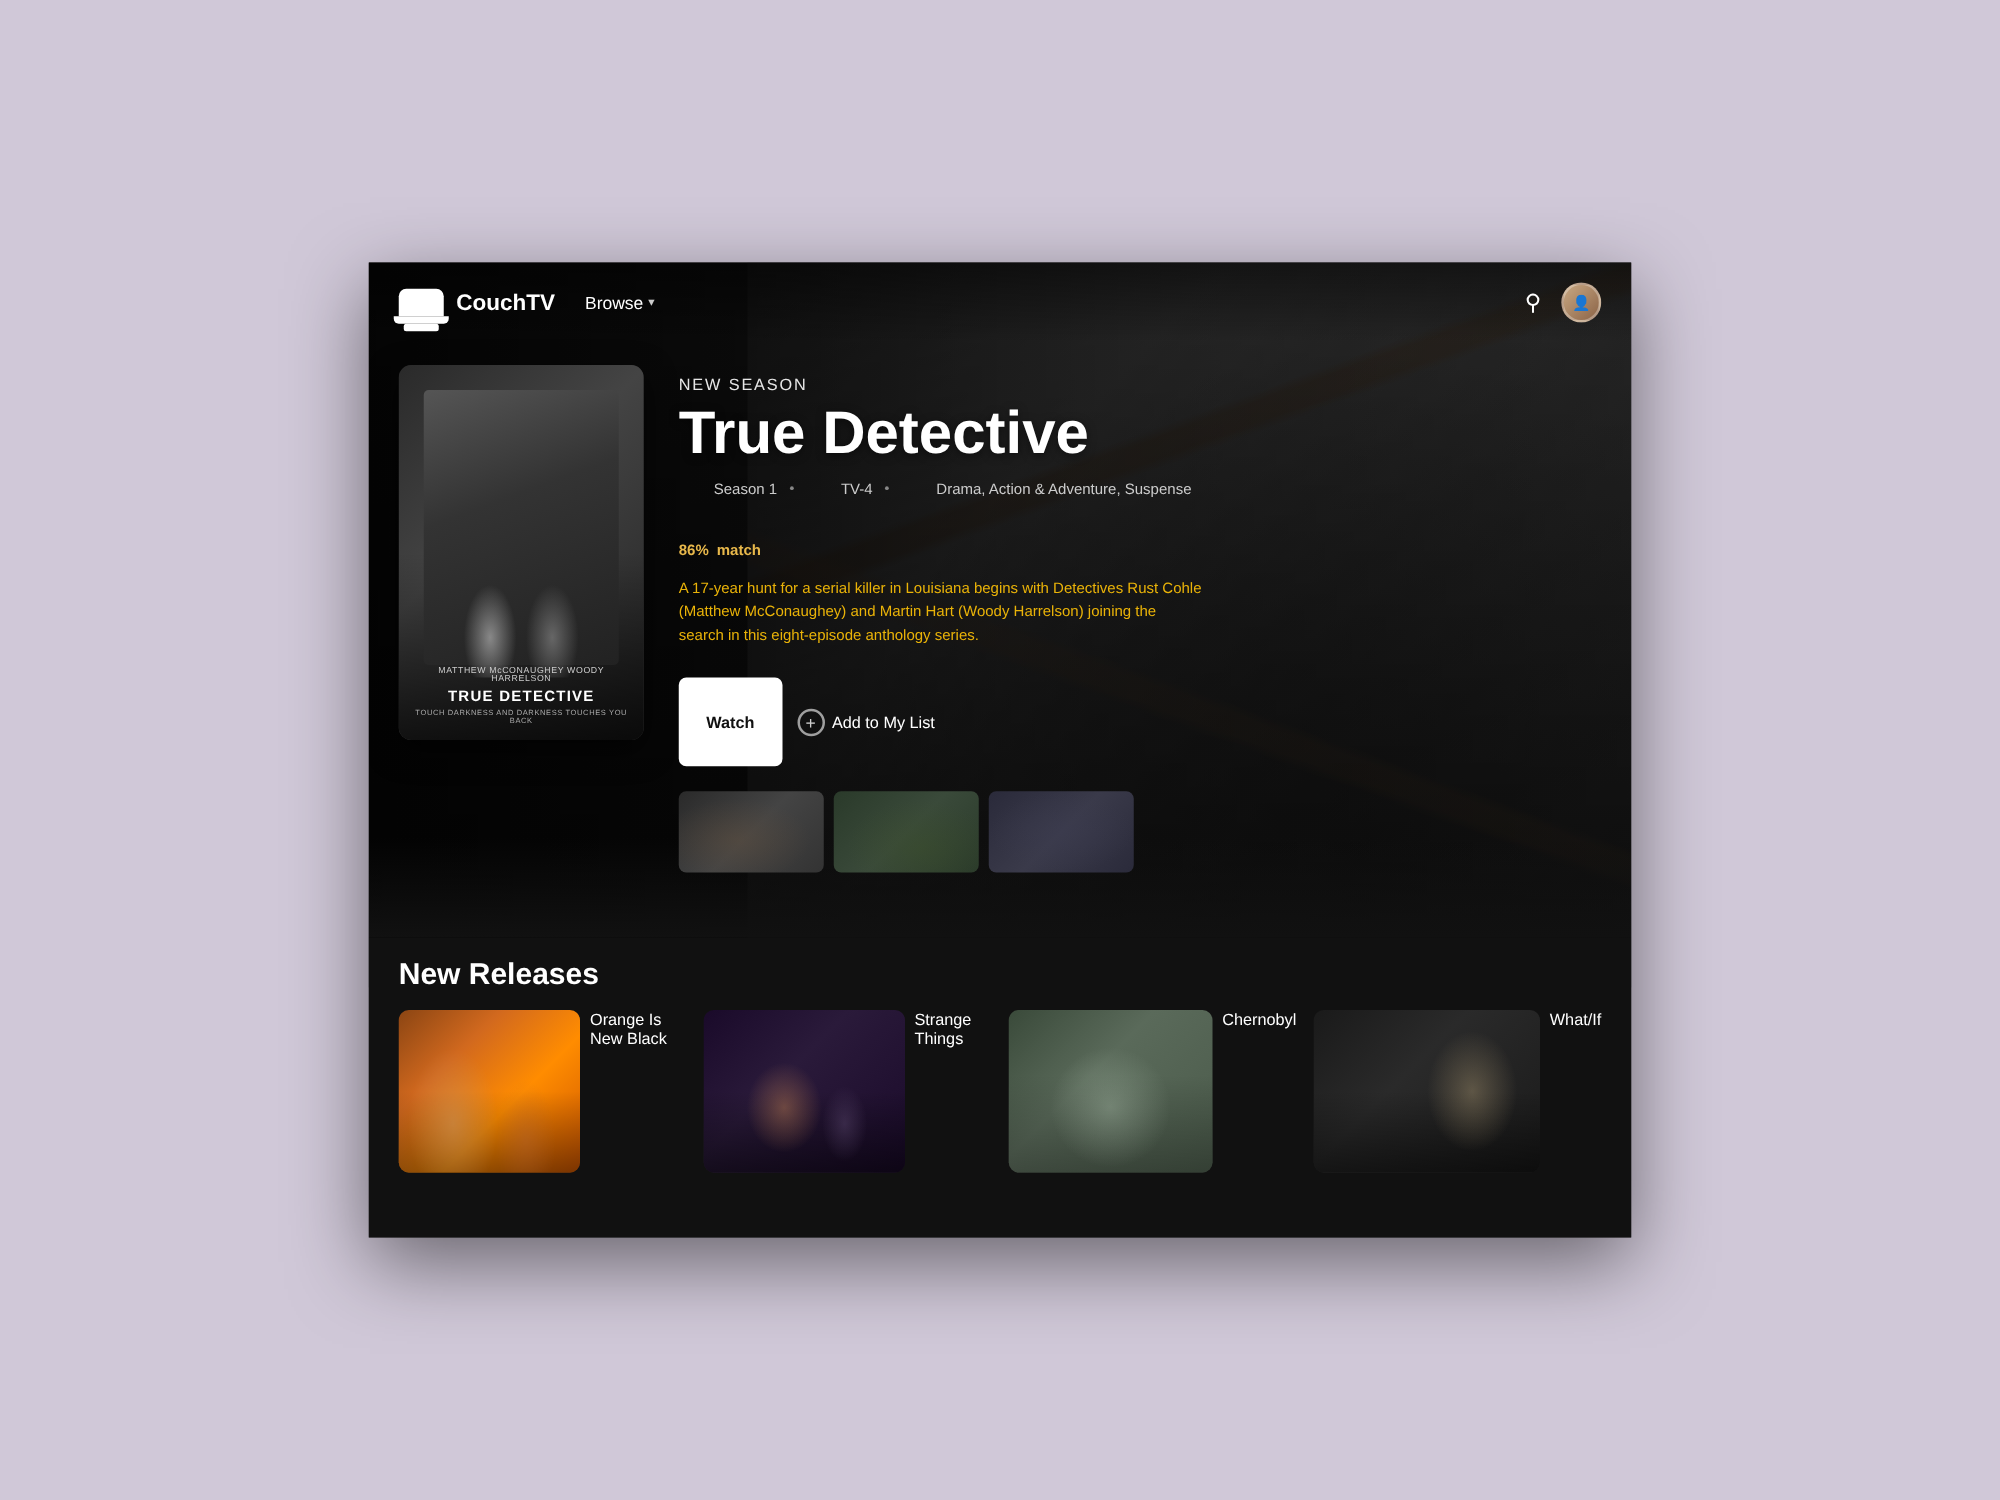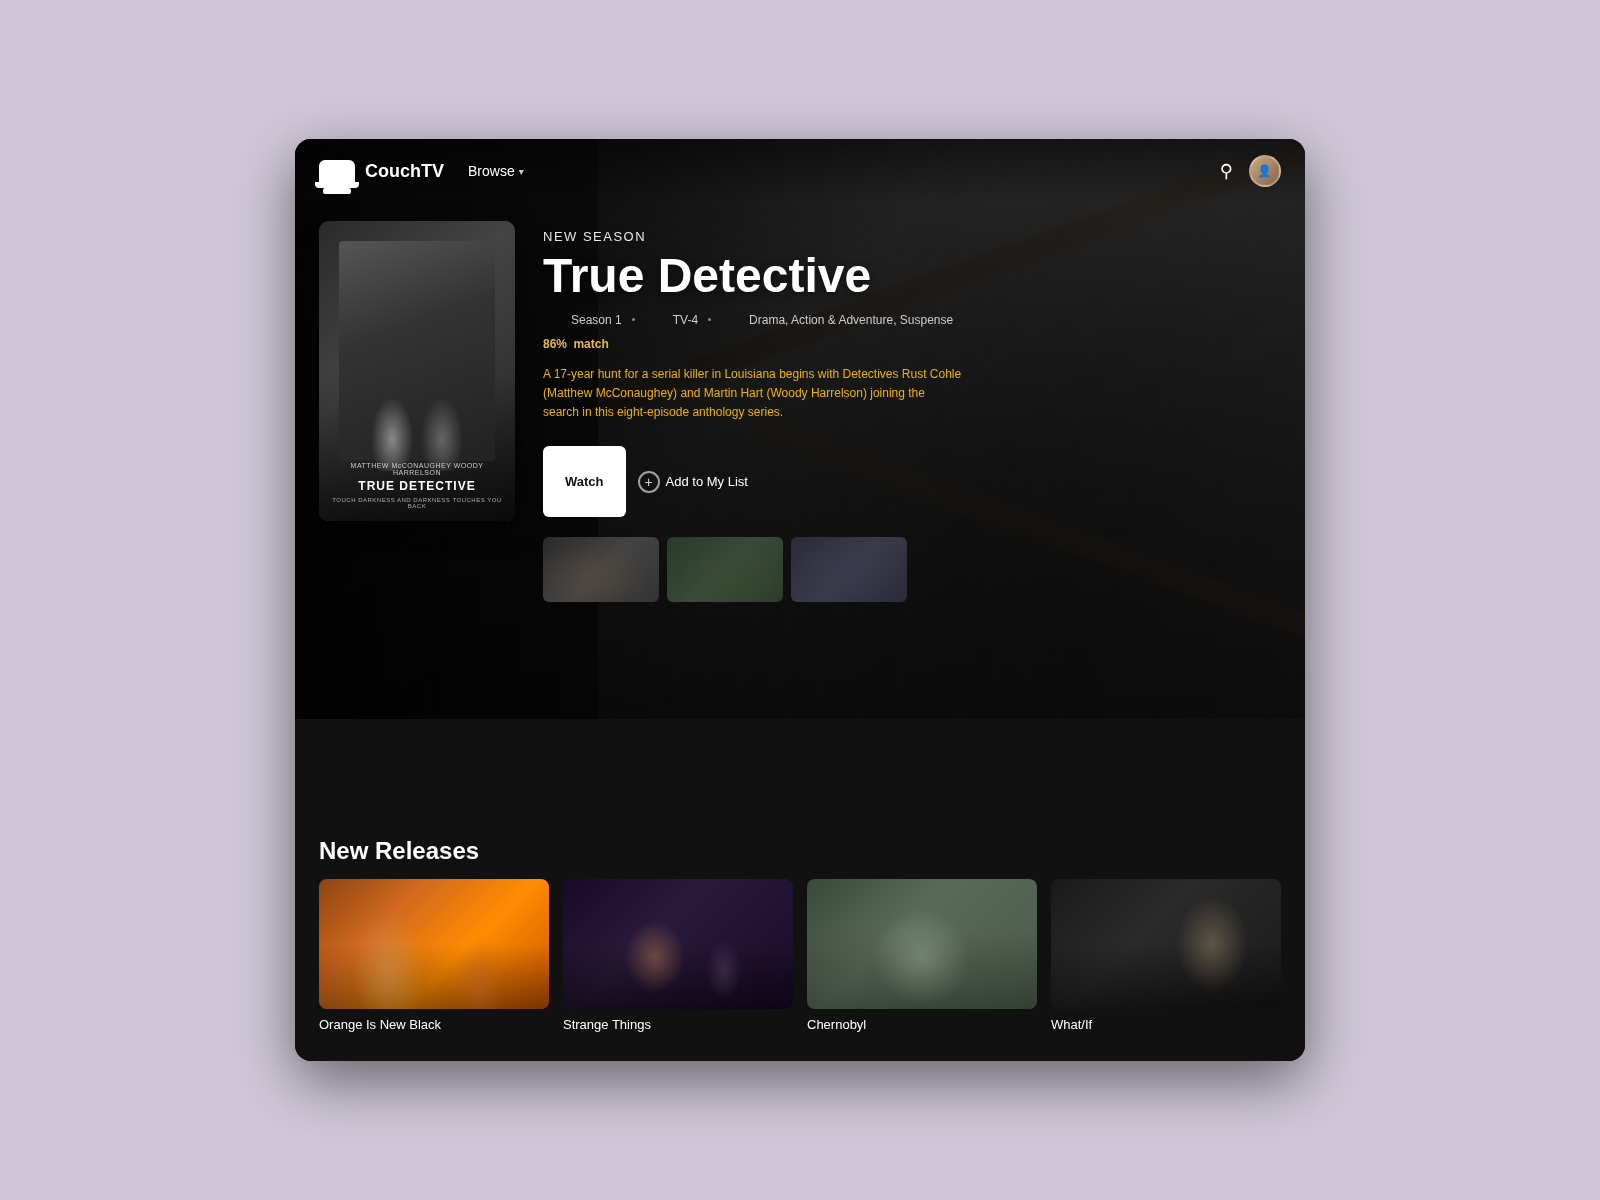--- a/index.html
+++ b/index.html
@@ -7,23 +7,23 @@
       width: 1600px;
       height: 1200px;
       background: #d0c8d8;
       display: flex;
       align-items: center;
       justify-content: center;
       font-family: 'Helvetica Neue', Arial, sans-serif;
     }
     .app-window {
       width: 1010px;
-      height: 922px;
+      height: 780px;
       background: #111;
-      border-radius: 16px;
+      border-radius: 0;
       overflow: hidden;
       position: relative;
       box-shadow: 0 20px 60px rgba(0,0,0,0.5);
     }
     
     .hero-bg {
       position: absolute;
       top: 0; left: 0; right: 0;
       height: 580px;
       background: linear-gradient(to right, #1a1a1a 30%, #2a2a2a 60%, #3a3a3a 100%);
@@ -370,21 +370,21 @@
       color: #fff;
       margin-bottom: 14px;
     }
     .cards-row {
       display: flex;
       gap: 14px;
     }
     .card {
       flex: 1;
       display: flex;
-      flex-direction: column;
+      flex-direction: row;
       gap: 8px;
     }
     .card-thumb {
       width: 100%;
       height: 130px;
       border-radius: 8px;
       overflow: hidden;
       position: relative;
     }
     
@@ -494,21 +494,21 @@
     <div class="info-panel">
       <div class="new-season-badge">NEW SEASON</div>
       <h1 class="show-title">True Detective</h1>
 
       <div class="meta-row">
         <span class="meta-item">Season 1</span>
         <div class="meta-dot"></div>
         <span class="meta-item">TV-4</span>
         <div class="meta-dot"></div>
         <span class="meta-item">Drama, Action &amp; Adventure, Suspense</span>
-        <span class="match-badge" style="color:#e8b84b;">
+        <span class="match-badge" style="color:#e8b84b;margin-top:25px;">
           <span>86%</span>
           <span style="color:#e8b84b; margin-left:3px;">match</span>
         </span>
       </div>
 
       <p class="description">A 17-year hunt for a serial killer in Louisiana begins with Detectives Rust Cohle (Matthew McConaughey) and Martin Hart (Woody Harrelson) joining the search in this eight-episode anthology series.</p>
 
       <div class="action-row">
         <button class="btn-watch">Watch</button>
         <button class="btn-add-list">

